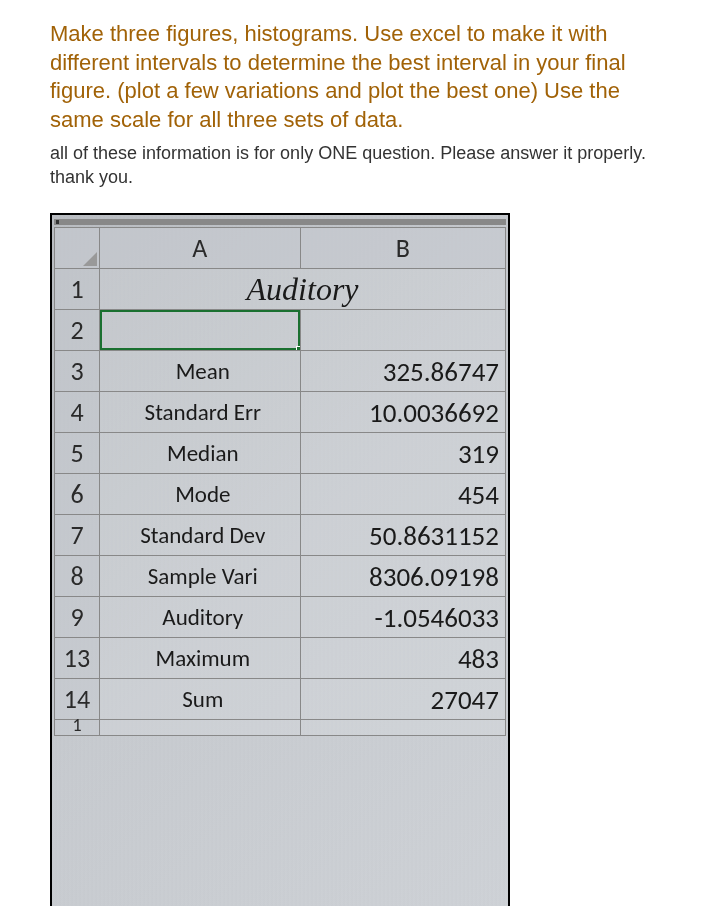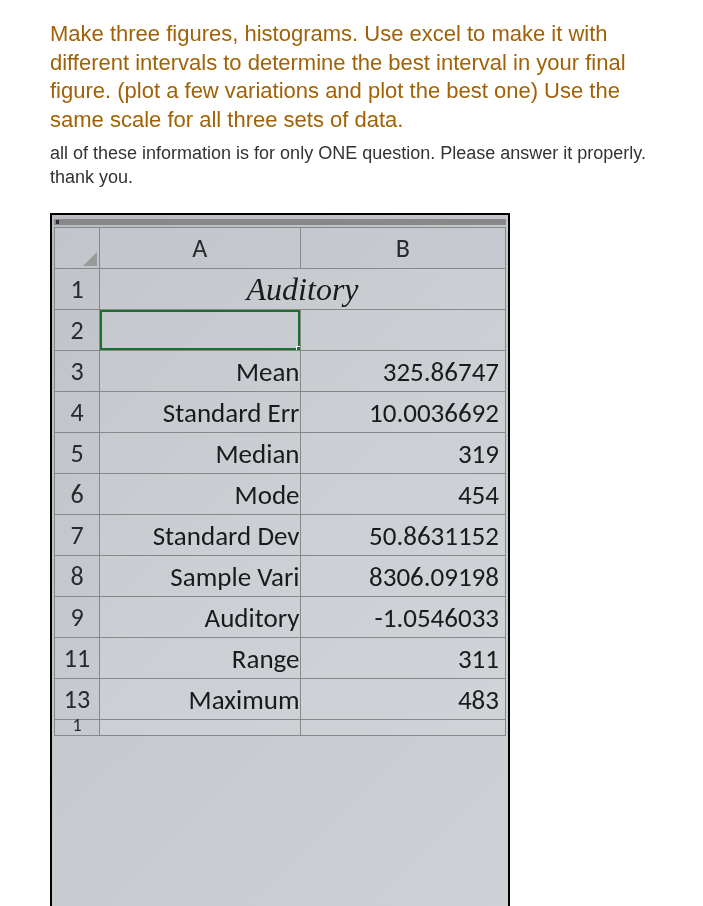--- a/index.html
+++ b/index.html
@@ -108,23 +108,23 @@
       width: 45px;
       font-weight: normal;
     }
     .col-a {
       width: 200px;
     }
     .col-b {
       width: 205px;
     }
     .cell-label {
-      text-align: right;
+      text-align: center;
       padding-left: 6px !important;
-      font-size: 27px;
+      font-size: 23px;
       color: #1a1a1a;
       white-space: nowrap;
       overflow: hidden;
     }
     .cell-value {
       text-align: right;
       padding-right: 6px !important;
       font-size: 27px;
       color: #1a1a1a;
       white-space: nowrap;
@@ -232,28 +232,28 @@
       <td class="row-header">8</td>
       <td class="cell-label">Sample Vari</td>
       <td class="cell-value">8306.09198</td>
     </tr>
     <tr>
       <td class="row-header">9</td>
       <td class="cell-label">Auditory</td>
       <td class="cell-value">-1.0546033</td>
     </tr>
     <tr>
-      <td class="row-header">11</td>
-      <td class="cell-label">Range</td>
-      <td class="cell-value">311</td>
-    </tr>
-    <tr>
       <td class="row-header">13</td>
       <td class="cell-label">Maximum</td>
       <td class="cell-value">483</td>
+    </tr>
+    <tr>
+      <td class="row-header">14</td>
+      <td class="cell-label">Sum</td>
+      <td class="cell-value">27047</td>
     </tr>
     <tr class="partial-row">
       <td class="row-header partial-rownum">1</td>
       <td class="cell-label"></td>
       <td class="cell-value"></td>
     </tr>
   </tbody>
     </table>
 </div>
 

